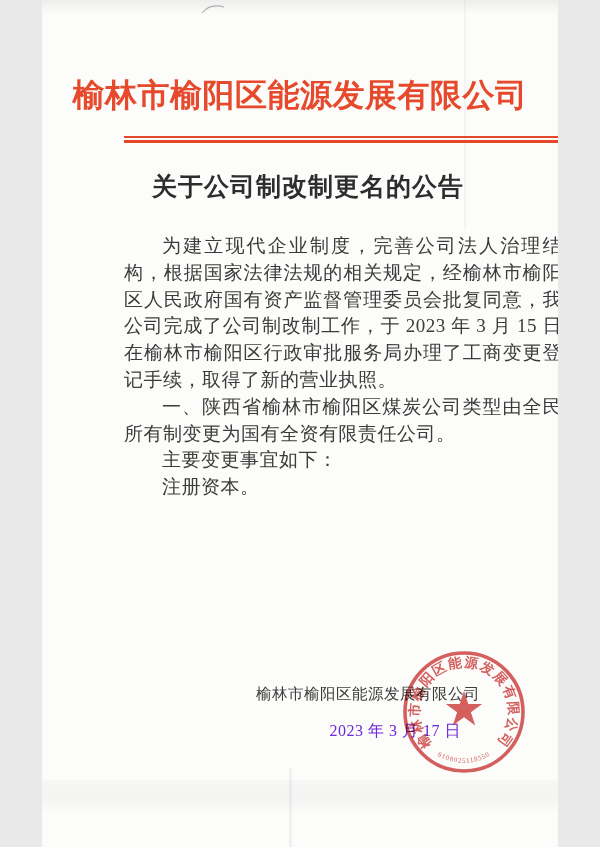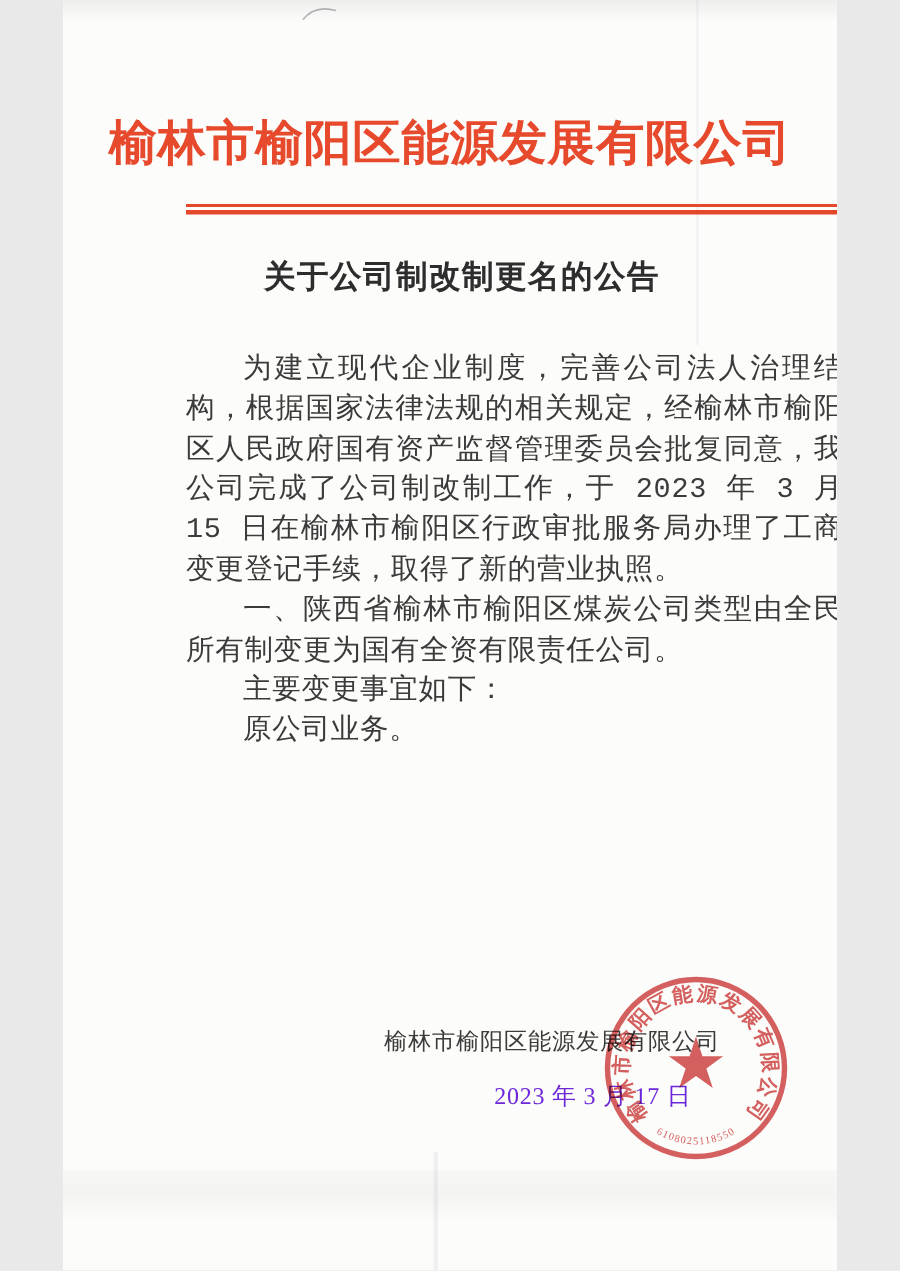--- a/index.html
+++ b/index.html
@@ -39,32 +39,32 @@
   }
   .red-rule{
     position:absolute;top:136px;left:82px;width:438px;
     height:2px;
     border-top:2px solid #e5472b;
     border-bottom:3px solid #e5472b;
   }
   .doc-title{
     position:absolute;top:170px;left:16px;right:0;margin:0;
     text-align:center;
-    font-size:21px;font-weight:bold;
+    font-size:25px;font-weight:bold;
     color:#2d2d2d;
     letter-spacing:1px;
   }
   .body-text{
     position:absolute;top:233px;left:82px;width:438px;
     font-size:19px;line-height:26.8px;
     color:#3b3b3b;
     text-align:justify;
     letter-spacing:0.5px;
   }
-  .body-text p{margin:0;text-indent:2em;font-family:Liberation Mono, monospace;}
+  .body-text p{margin:0;text-indent:2em;}
 
   .sign-company{
     position:absolute;top:684px;left:0;right:78px;
     text-align:right;
     font-size:15.5px;color:#3b3b3b;letter-spacing:0.5px;
   }
   .sign-date{
     position:absolute;top:721px;left:0;right:97px;
     text-align:right;
     font-size:16px;color:#6d28d9;letter-spacing:0.5px;
@@ -99,21 +99,21 @@
   <div class="letterhead">榆林市榆阳区能源发展有限公司</div>
 
   <div class="red-rule"></div>
 
   <h1 class="doc-title">关于公司制改制更名的公告</h1>
 
   <div class="body-text">
     <p>为建立现代企业制度，完善公司法人治理结构，根据国家法律法规的相关规定，经榆林市榆阳区人民政府国有资产监督管理委员会批复同意，我公司完成了公司制改制工作，于 2023 年 3 月 15 日在榆林市榆阳区行政审批服务局办理了工商变更登记手续，取得了新的营业执照。</p>
     <p>一、陕西省榆林市榆阳区煤炭公司类型由全民所有制变更为国有全资有限责任公司。</p>
     <p>主要变更事宜如下：</p>
-    <p>原公司业务。</p>
+    <p>注册资本。</p>
   </div>
 
   <div class="sign-company">榆林市榆阳区能源发展有限公司</div>
 
   <div class="sign-date">2023 年 3 月 17 日</div>
 
   <svg class="seal" viewBox="0 0 128 128">
     <defs>
       <path id="ring-path" d="M 32.2 95.8 A 45 45 0 1 1 95.8 95.8" fill="none"></path>
       <path id="serial-path" d="M 37 107.2 A 51 51 0 0 0 91 107.2" fill="none"></path>

